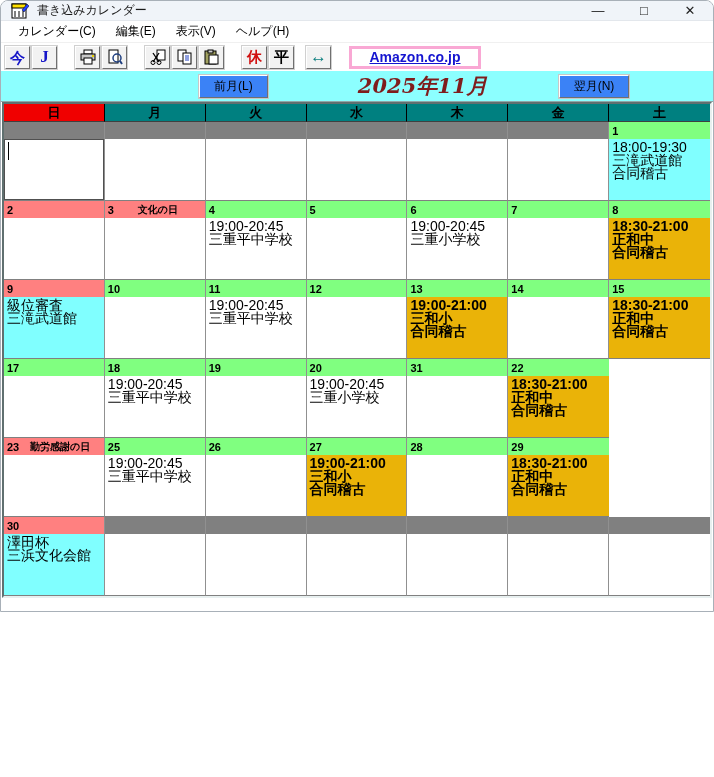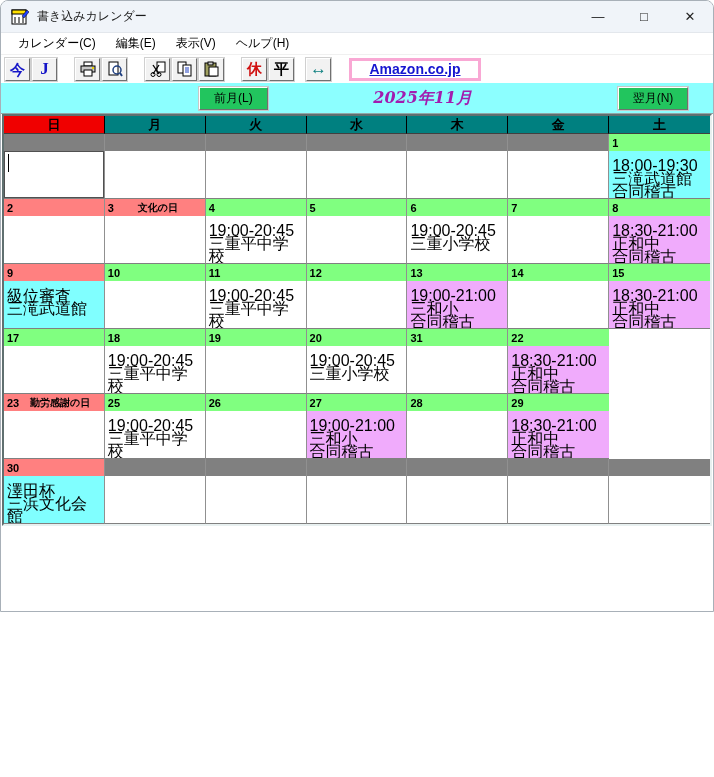--- a/index.html
+++ b/index.html
@@ -6,21 +6,21 @@
   html, body { background: #ffffff; width: 714px; height: 777px; font-family: "Liberation Sans", "DejaVu Sans", sans-serif; }
   .window {
     width: 714px; height: 612px;
     border: 1px solid #a8b0b8;
     border-radius: 8px 8px 0 0;
     overflow: hidden;
     background: #ffffff;
   }
   
   .titlebar {
-    height: 32px; background: #f0f4f9;
+    height: 20px; background: #f0f4f9;
     display: flex; align-items: center;
     padding-left: 10px;
     border-bottom: 1px solid #e3e7ec;
   }
   .app-icon { width: 18px; height: 16px; margin-right: 8px; flex: 0 0 auto; }
   .title-text { font-size: 12px; color: #1a1a1a; flex: 1 1 auto; }
   .win-controls { display: flex; height: 100%; }
   .win-btn { width: 46px; height: 100%; display: flex; align-items: center; justify-content: center; font-size: 13px; color: #222; cursor: default; }
   
   .menubar {
@@ -52,31 +52,31 @@
     border: 3px solid #f9a8d4; display: flex; align-items: center; justify-content: center;
     padding: 0 8px;
   }
   .amazon-link { color: #1515d0; font-size: 14px; font-weight: bold; text-decoration: underline; }
   
   .navband {
     height: 31px; background: #8cffff; display: flex; align-items: center;
     border-bottom: 1px solid #8fa8a8;
   }
   .nav-btn {
-    height: 23px; padding: 0 14px; background: #22c55e;
+    height: 23px; padding: 0 14px; background: #3b82f6;
     border: 1px solid; border-color: #ffffff #707070 #707070 #ffffff;
     box-shadow: 0 0 0 1px #c8c8c8;
     font-size: 12px; color: #000; display: flex; align-items: center;
   }
   .nav-prev { margin-left: 198px; }
-  .nav-next { margin-left: 110px; }
+  .nav-next { margin-left: 51px; }
   .month-title {
     margin-left: 70px; width: 170px; text-align: center;
     font-family: "DejaVu Serif", "Liberation Serif", serif;
-    font-style: italic; font-weight: bold; font-size: 16px; color: #a21caf;
+    font-style: italic; font-weight: bold; font-size: 21px; color: #7f1d1d;
   }
   
   .calendar {
     margin: 0 1px;
     border: 2px solid; border-color: #607070 #e8f0f0 #e8f0f0 #607070;
   }
   .dow-row { display: grid; grid-template-columns: repeat(7, 1fr); }
   .dow-cell {
     height: 18px; display: flex; align-items: center; justify-content: center;
     font-size: 13px; font-weight: bold; color: #000;
@@ -91,26 +91,26 @@
   .strip {
     height: 17px; flex: 0 0 auto; display: flex; align-items: center;
     padding: 0 3px; font-size: 11px; font-weight: bold; color: #000;
   }
   .strip .daynum { flex: 0 0 auto; }
   .strip .holiday-label { flex: 1 1 auto; text-align: center; font-size: 10px; font-weight: bold; }
   .strip.h-out { background: #808080; }
   .strip.h-pink { background: #ff8080; }
   .strip.h-green { background: #80ff80; }
   .body {
-    height: 47px; flex: 1 1 auto; background: #ffffff;
-    font-size: 16px; line-height: 13px; color: #000;
-    padding: 8px 3px; white-space: pre-line; overflow: hidden; position: relative;
+    height: 61px; flex: 1 1 auto; background: #ffffff;
+    font-size: 14px; line-height: 13px; color: #000;
+    padding: 2px 3px; white-space: pre-line; overflow: hidden; position: relative;
   }
   .body.b-cyan { background: #80ffff; }
-  .body.b-yellow { background: #f0abfc; }
+  .body.b-yellow { background: #eab308; font-weight: bold; }
   .body.focused { outline: 1px solid #505050; outline-offset: -1px; }
   .caret { position: absolute; left: 4px; top: 3px; width: 1px; height: 18px; background: #000; }
 </style>
 </head>
 <body>
 
 <div class="window">
 
   <div class="titlebar">
     <svg class="app-icon" viewBox="0 0 18 16">

